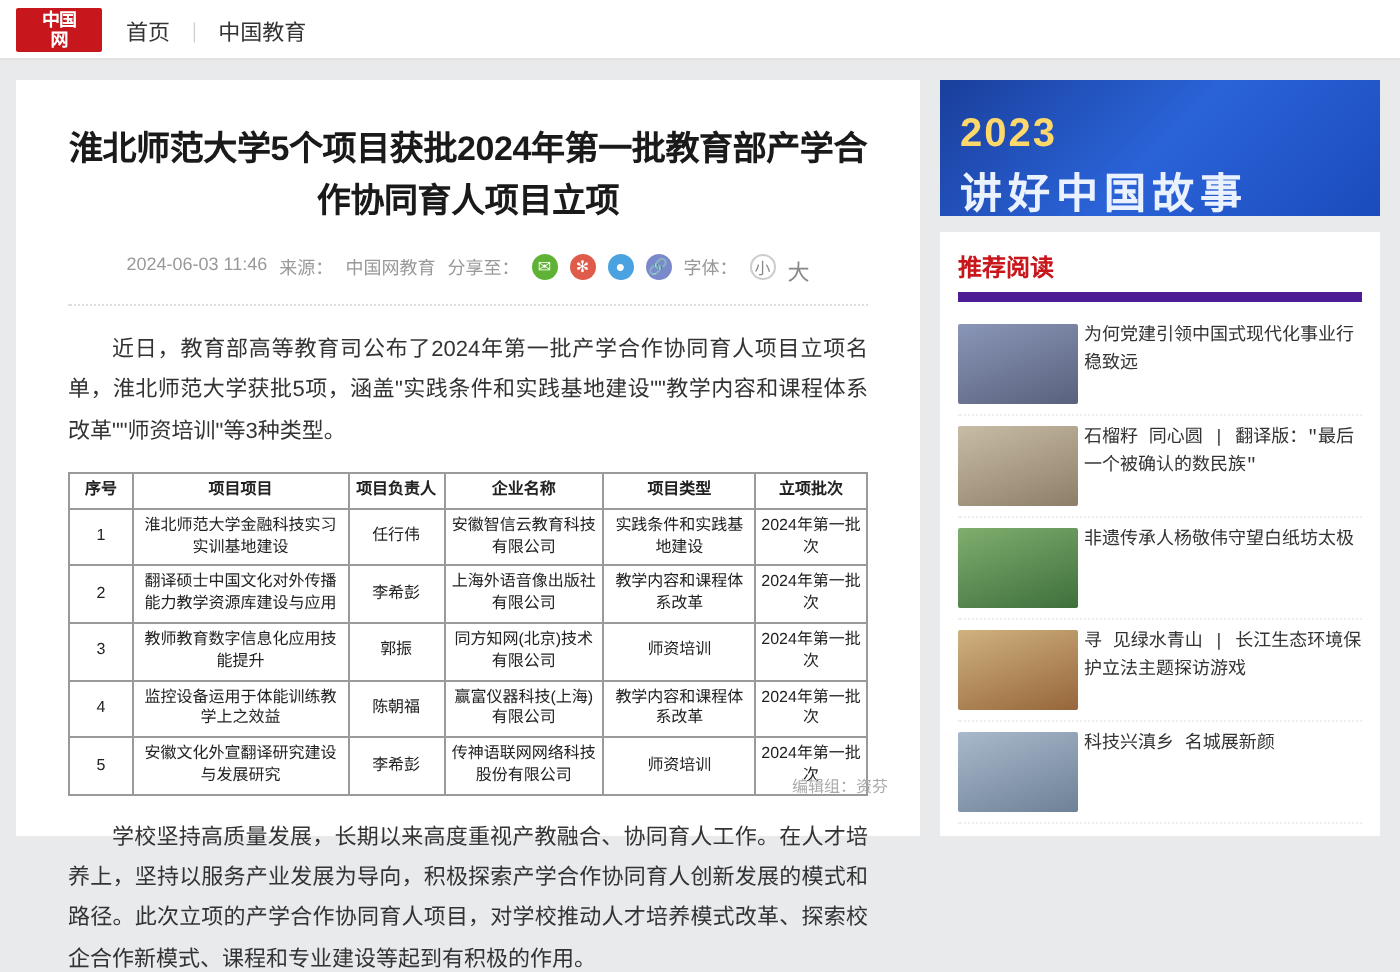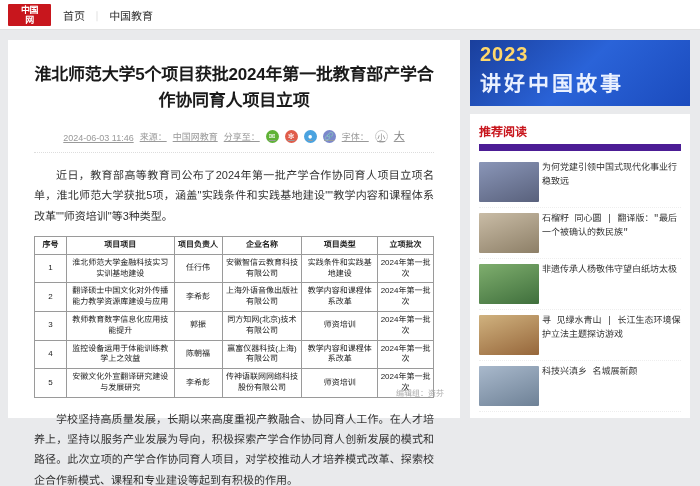--- a/index.html
+++ b/index.html
@@ -59,30 +59,29 @@
     font-size: 17px;
     font-weight: bold;
     color: #1a1a1a;
     line-height: 1.5;
     text-align: center;
     margin: 4px 0 14px 0;
     letter-spacing: -0.2px;
   }
   .meta {
     display: flex;
-    align-items: flex-end;
+    align-items: flex-start;
     justify-content: center;
     gap: 6px;
     font-size: 9px;
     color: #999;
     border-bottom: 1px dotted #ddd;
     padding-bottom: 9px;
     margin-bottom: 12px;
     flex-wrap: nowrap;
-    text-decoration: underline;
   }
   .meta .src { color: #999; }
   .share-ico {
     width: 13px; height: 13px;
     border-radius: 50%;
     display: inline-flex;
     align-items: center;
     justify-content: center;
     color: #fff;
     font-size: 8px;
@@ -142,21 +141,21 @@
     display: flex;
     flex-direction: column;
     gap: 8px;
   }
   .banner {
     height: 96px;
     background: linear-gradient(135deg, #1a3f9c 0%, #2a63d8 50%, #1b4bbd 100%);
     color: #fff;
     position: relative;
     overflow: hidden;
-    padding: 3px 10px;
+    padding: 16px 10px;
   }
   .banner .year {
     font-size: 20px;
     font-weight: bold;
     color: #ffd86b;
     letter-spacing: 1px;
   }
   .banner .big {
     font-size: 21px;
     font-weight: bold;
@@ -178,21 +177,21 @@
     letter-spacing: 2px;
     text-align: center;
     margin-top: 2px;
     color: #fff;
   }
   .rec-box { background: #fff; padding: 8px 9px 6px 9px; flex: 1; }
   .rec-head {
     font-size: 12px;
     color: #c8161d;
     font-weight: bold;
-    border-bottom: 7px solid #4c1d95;
+    border-bottom: 5px solid #4c1d95;
     padding-bottom: 5px;
     margin-bottom: 6px;
   }
   .rec-item {
     display: flex;
     gap: 3px;
     padding: 5px 0;
     border-bottom: 1px dotted #eee;
     align-items: flex-start;
     font-family: Liberation Mono, monospace;

